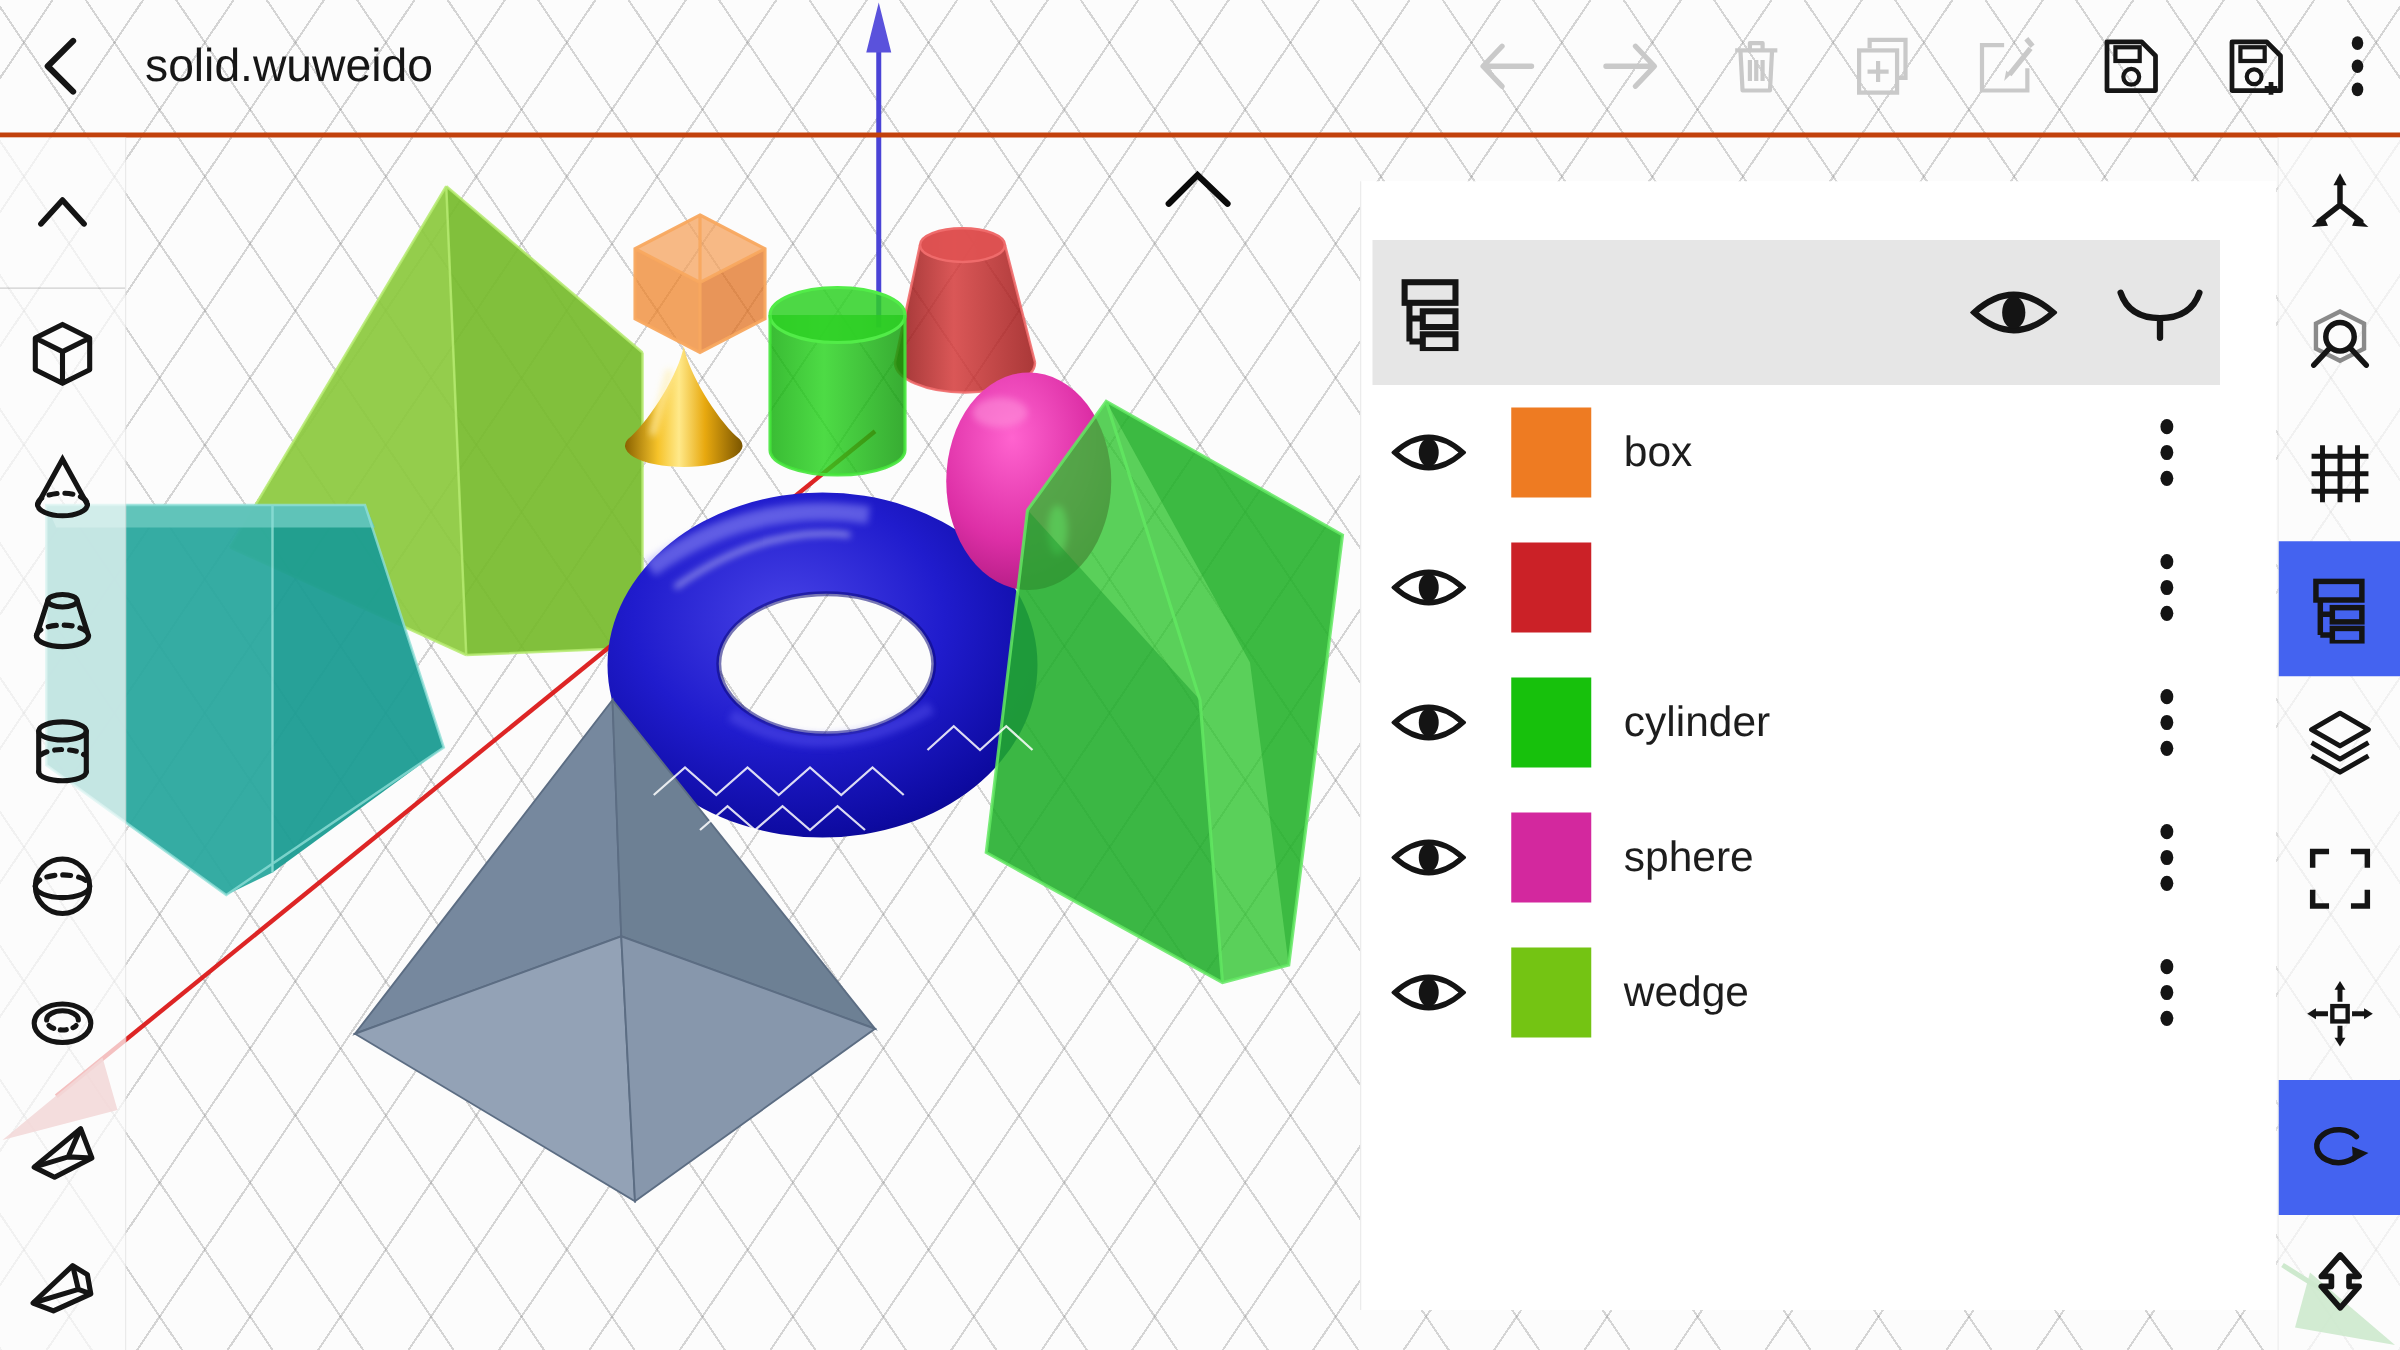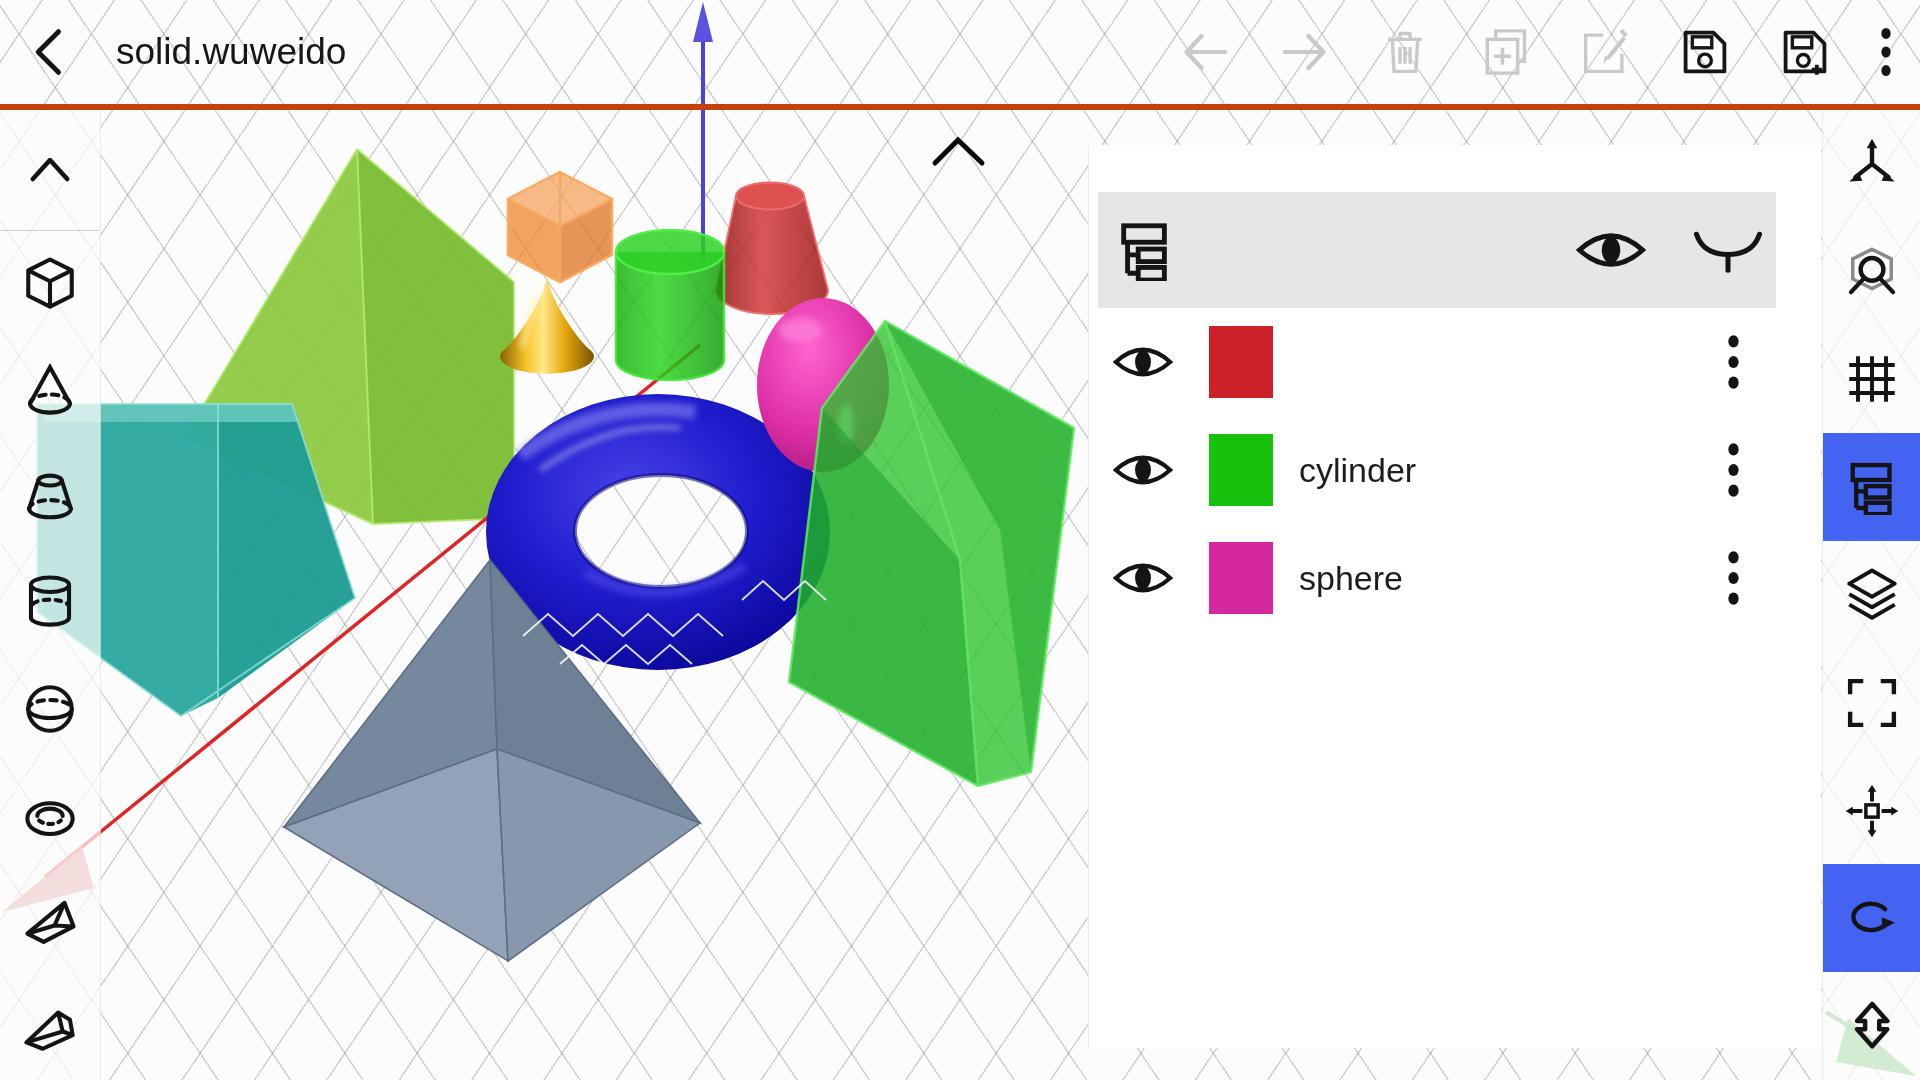--- a/index.html
+++ b/index.html
@@ -7,21 +7,21 @@
        font-family:"Liberation Sans",sans-serif;
        background-color:#fcfcfc;
        background-image:
          repeating-linear-gradient(56deg,  rgba(120,120,120,.30) 0 1.6px, transparent 1.6px 60px),
          repeating-linear-gradient(-56deg, rgba(120,120,120,.30) 0 1.6px, transparent 1.6px 60px);}
   svg{display:block}
   
   #scene{position:absolute;left:0;top:0;}
   
   .topbar{position:absolute;left:0;top:0;width:1920px;height:110px;display:flex;align-items:center;
-          padding:0 26px;box-sizing:border-box;border-bottom:6px solid #c2410c;}
+          padding:0 26px;box-sizing:border-box;border-bottom:4px solid #c2410c;}
   .back-btn{width:52px;height:56px;flex:0 0 auto;cursor:pointer;color:#151515;}
   .doc-title{margin-left:38px;font-size:37px;color:#161616;white-space:nowrap;}
   .tb-actions{margin-left:auto;display:flex;align-items:center;column-gap:46px;}
   .tb-icon{width:54px;height:54px;color:#161616;}
   .tb-icon.disabled{color:#c9c9c9;}
   .tb-icon.kebab{width:16px;}
   
   .left-toolbar{position:absolute;left:0;top:110px;bottom:0;width:100px;
     background:rgba(252,252,252,.72);border-right:1px solid rgba(0,0,0,.07);
     display:flex;flex-direction:column;align-items:center;}
@@ -401,20 +401,30 @@
       </svg>
     <svg class="ph-eye-closed" viewBox="0 0 64 44">
         <use href="#i-eye-closed"></use>
       </svg>
   </div>
 
   <div class="obj-row">
     <svg class="row-eye" viewBox="0 0 64 44">
         <use href="#i-eye"></use>
       </svg>
+    <span class="swatch" style="background-color: rgb(238, 123, 34);"></span>
+    <span class="obj-label">box</span>
+    <svg class="row-kebab" viewBox="0 0 16 64">
+        <use href="#i-kebab"></use>
+      </svg>
+  </div>
+  <div class="obj-row">
+    <svg class="row-eye" viewBox="0 0 64 44">
+        <use href="#i-eye"></use>
+      </svg>
     <span class="swatch" style="background-color: rgb(203, 33, 39);"></span>
     <svg class="row-kebab" viewBox="0 0 16 64">
         <use href="#i-kebab"></use>
       </svg>
   </div>
   <div class="obj-row">
     <svg class="row-eye" viewBox="0 0 64 44">
         <use href="#i-eye"></use>
       </svg>
     <span class="swatch" style="background-color: rgb(23, 193, 12);"></span>
@@ -426,13 +436,23 @@
   <div class="obj-row">
     <svg class="row-eye" viewBox="0 0 64 44">
         <use href="#i-eye"></use>
       </svg>
     <span class="swatch" style="background-color: rgb(211, 40, 158);"></span>
     <span class="obj-label">sphere</span>
     <svg class="row-kebab" viewBox="0 0 16 64">
         <use href="#i-kebab"></use>
       </svg>
   </div>
+  <div class="obj-row">
+    <svg class="row-eye" viewBox="0 0 64 44">
+        <use href="#i-eye"></use>
+      </svg>
+    <span class="swatch" style="background-color: rgb(116, 196, 19);"></span>
+    <span class="obj-label">wedge</span>
+    <svg class="row-kebab" viewBox="0 0 16 64">
+        <use href="#i-kebab"></use>
+      </svg>
+  </div>
 </div>
 
 </body></html>

